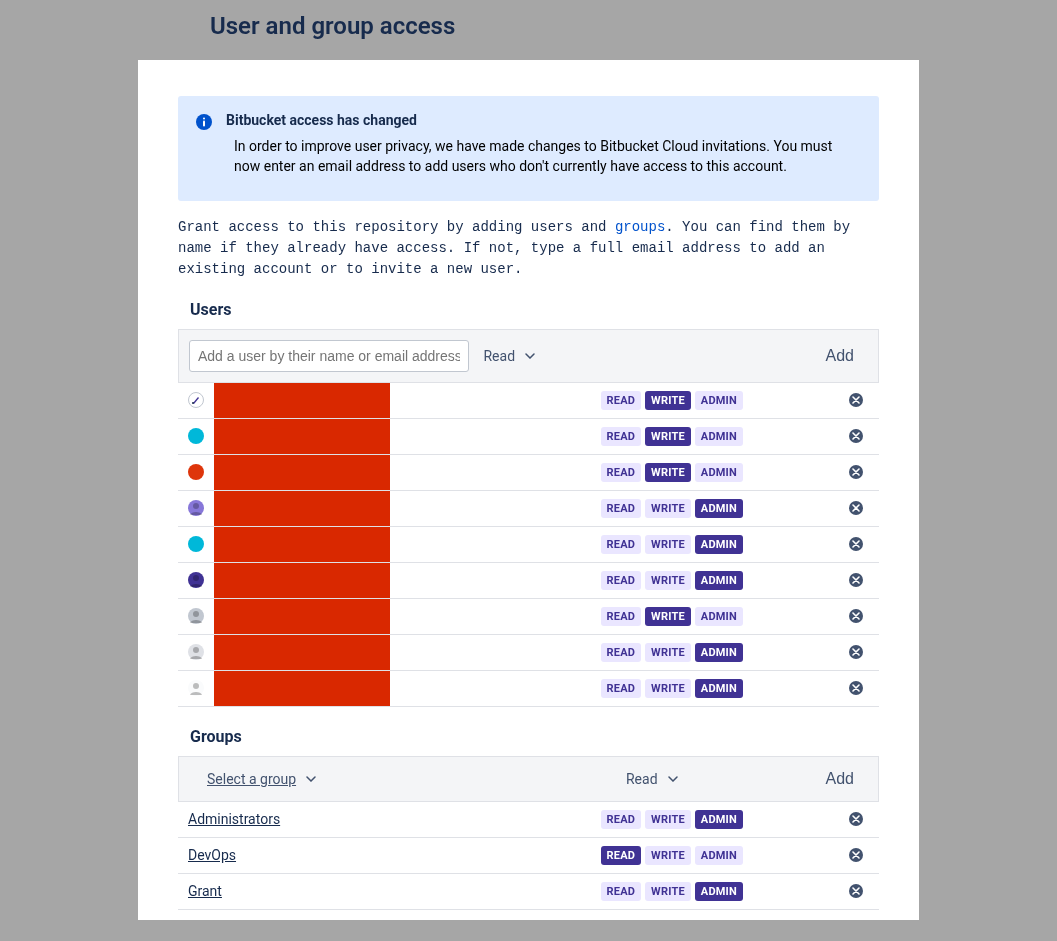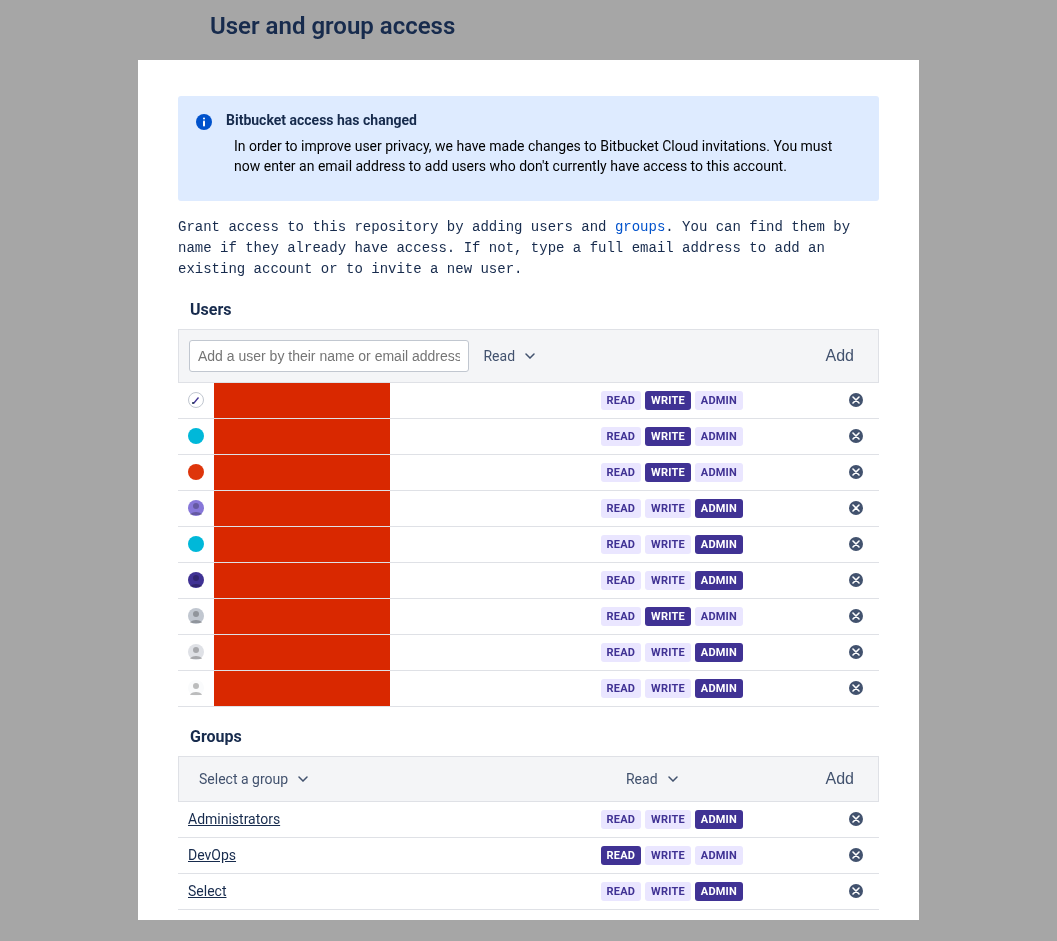--- a/index.html
+++ b/index.html
@@ -75,21 +75,21 @@
     padding: 4px 6px;
   }
   .spacer { flex: 1; }
   .add-btn {
     background: transparent;
     border: none;
     color: #42526e;
     font-size: 16px;
     cursor: pointer;
   }
-  .group-select-bar .dropdown.left { margin-left: 4px; }
+  .group-select-bar .dropdown.left { margin-left: 12px; text-decoration: underline; }
 
   .row {
     display: flex;
     align-items: center;
     border-bottom: 1px solid #dfe1e6;
     padding: 8px 16px 8px 10px;
     min-height: 36px;
     gap: 10px;
   }
   .avatar {
@@ -413,21 +413,21 @@
     </span>
     <span class="remove-cell">
             <span class="remove-btn">
               <svg width="8" height="8" viewBox="0 0 8 8">
                 <path d="M1 1l6 6M7 1l-6 6" stroke="#fff" stroke-width="1.6" stroke-linecap="round"></path>
               </svg>
             </span>
           </span>
   </div>
   <div class="row">
-    <span class="name">Select</span>
+    <span class="name">Grant</span>
     <span class="spacer"></span>
     <span class="perm-group">
       <span class="badge off">READ</span>
             <span class="badge off">WRITE</span>
             <span class="badge on">ADMIN</span>
     </span>
     <span class="remove-cell">
             <span class="remove-btn">
               <svg width="8" height="8" viewBox="0 0 8 8">
                 <path d="M1 1l6 6M7 1l-6 6" stroke="#fff" stroke-width="1.6" stroke-linecap="round"></path>

